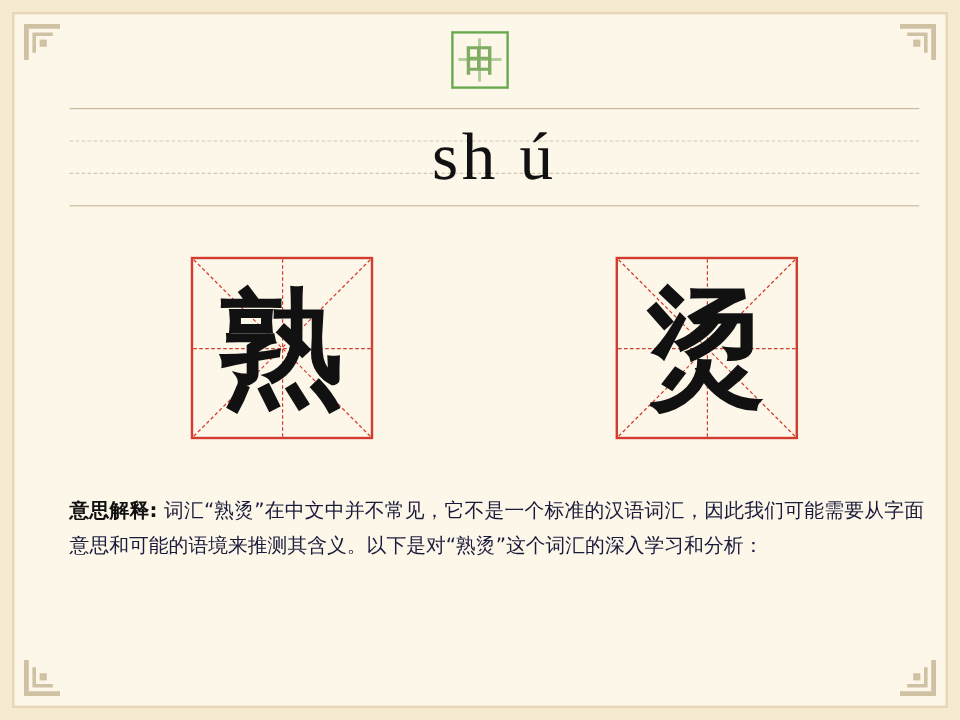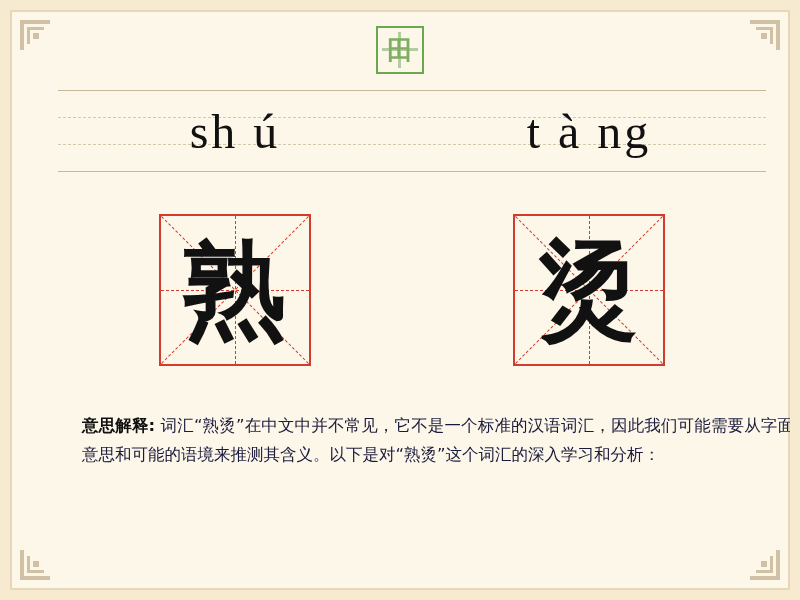--- a/index.html
+++ b/index.html
@@ -125,21 +125,21 @@
     width: 100%;
     height: 82px;
     display: flex;
   }
   .pinyin-cell {
     flex: 1;
     display: flex;
     align-items: center;
     justify-content: center;
     font-family: "Liberation Serif", serif;
-    font-size: 48px;
+    font-size: 56px;
     color: #111;
     letter-spacing: 3px;
   }
 
   
   .char-row {
     position: absolute;
     top: 198px;
     left: 46px;
     width: 708px;
@@ -209,21 +209,20 @@
   .explain {
     position: absolute;
     top: 400px;
     left: 46px;
     width: 712px;
     font-family: "DejaVu Sans", sans-serif;
     font-size: 16.5px;
     line-height: 1.75;
     color: #1a1a3a;
     text-align: justify;
-    margin-left: 24px;
   }
   .explain b {
     font-weight: bold;
     color: #111;
   }
 </style>
 </head>
 <body>
 
 <div class="page">
@@ -265,21 +264,20 @@
       </div>
     </div>
 
     <div class="staff">
       <div class="line l1"></div>
       <div class="line l2"></div>
       <div class="line l3"></div>
       <div class="line l4"></div>
       <div class="pinyin-row">
         <div class="pinyin-cell">sh ú</div>
-        <div class="pinyin-cell">t à ng</div>
       </div>
     </div>
 
     <div class="char-row">
       <div class="char-cell">
         <div class="tianzige">
           <div class="tz-d1"></div>
           <div class="tz-d2"></div>
           <div class="tz-v"></div>
           <div class="tz-h"></div>

